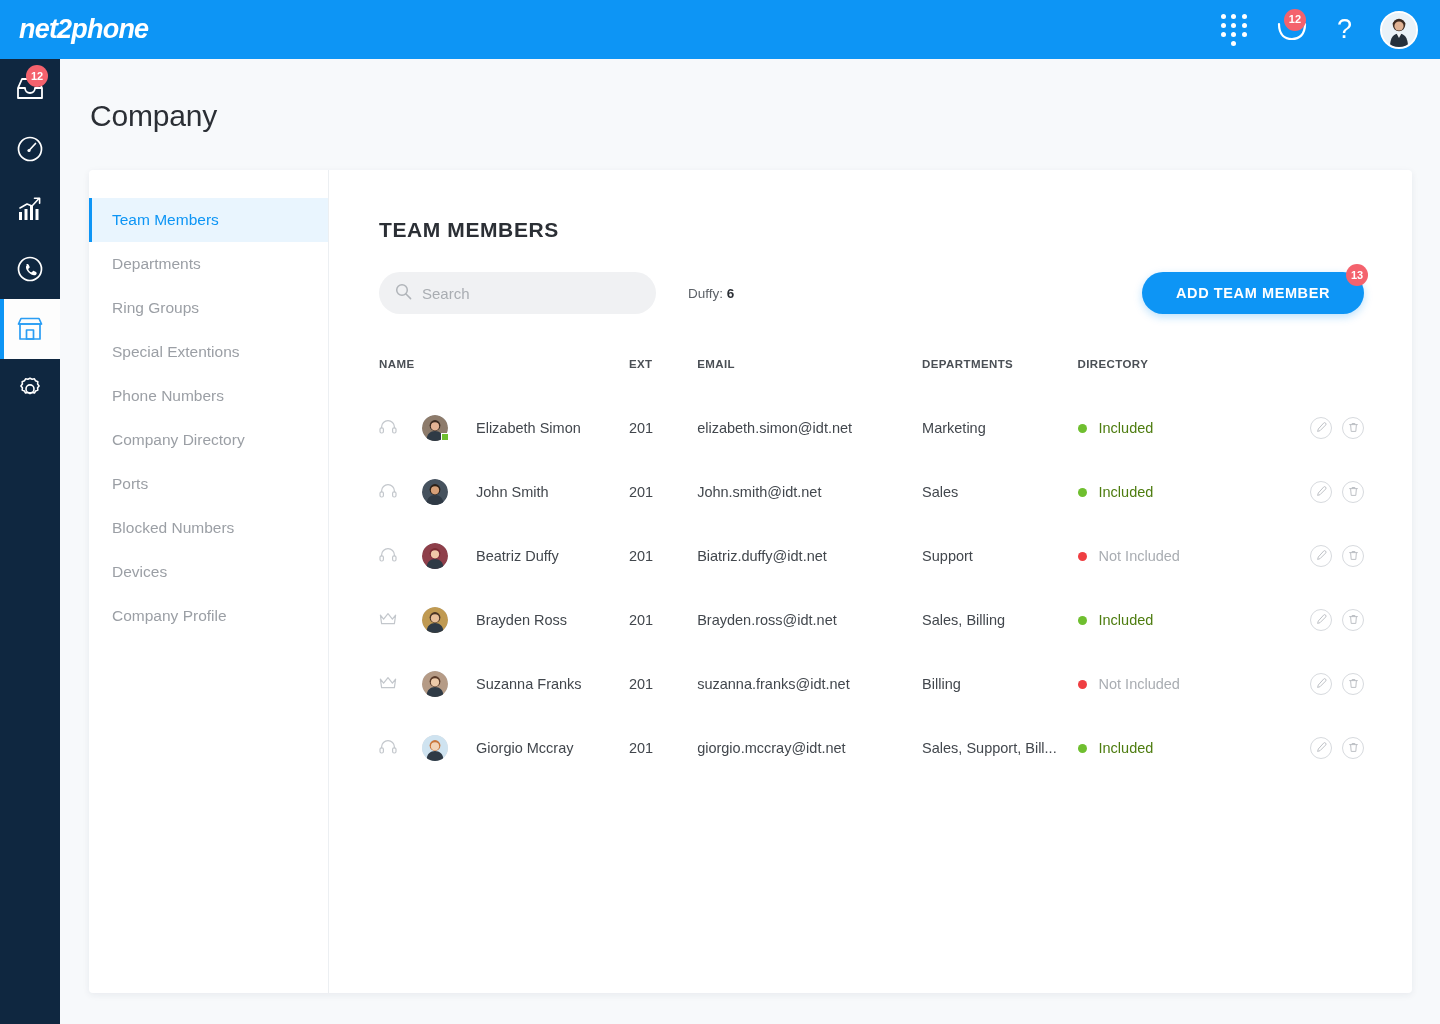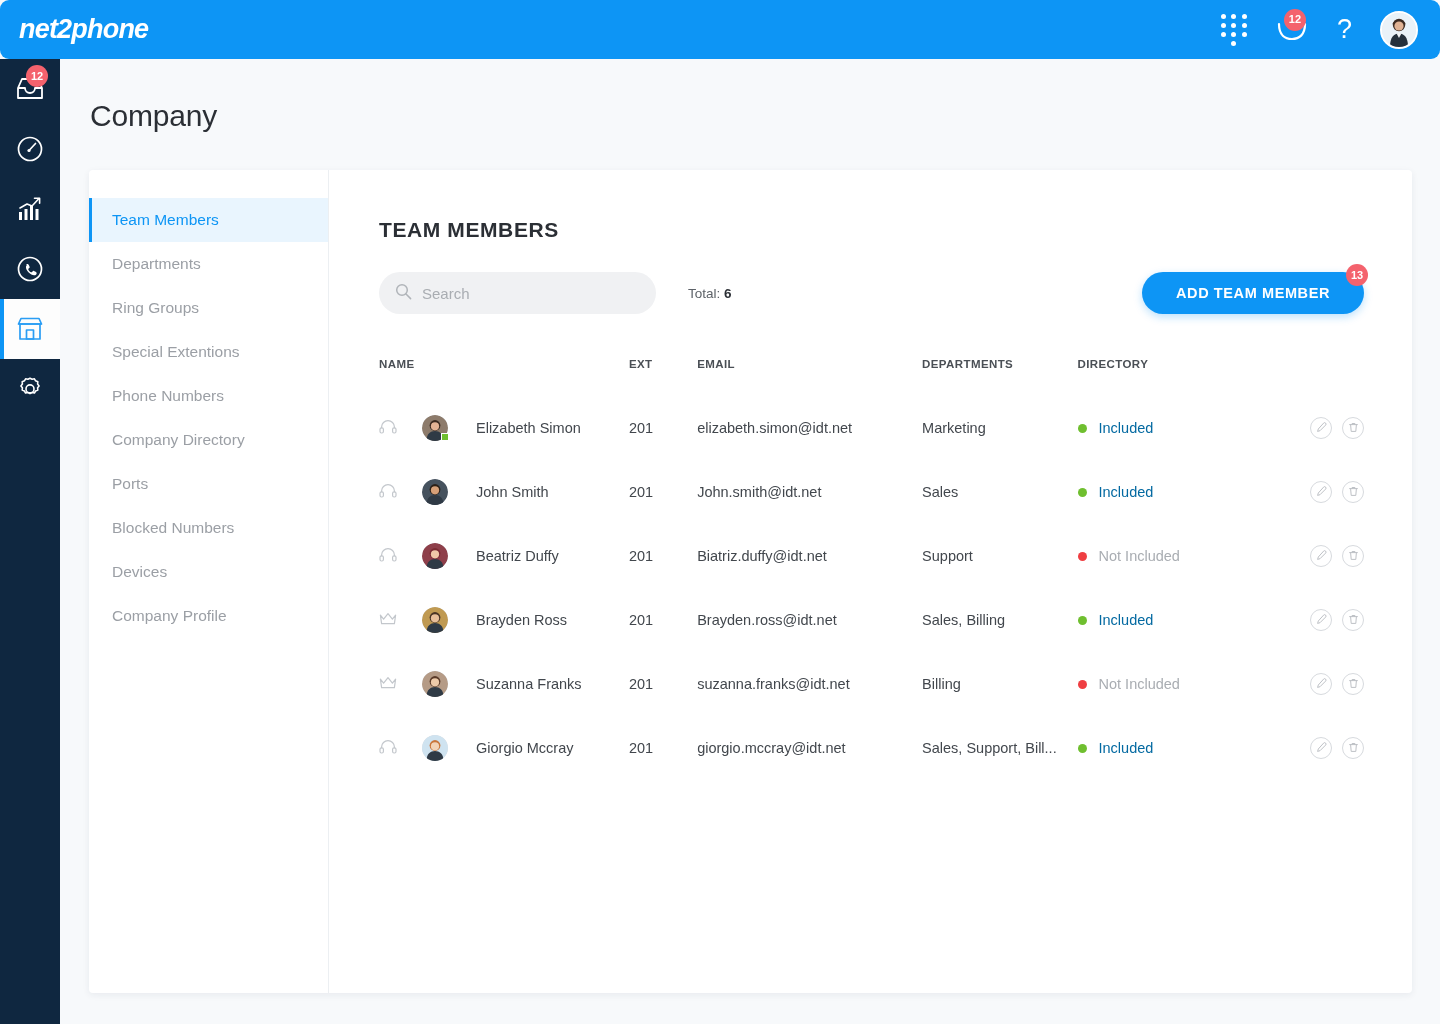--- a/index.html
+++ b/index.html
@@ -8,21 +8,21 @@
     background: #f7f9fb;
     font-family: "Liberation Sans", sans-serif;
     overflow: hidden;
   }
 
   
   .topbar {
     position: absolute; top: 0; left: 0;
     width: 1440px; height: 59px;
     background: #0d95f5;
-    display: flex; align-items: center; border-radius: 9px;
+    display: flex; align-items: center;
   }
   .logo {
     margin-left: 19px;
     color: #ffffff;
     font-size: 27px;
     font-weight: bold;
     font-style: italic;
     letter-spacing: -0.8px;
   }
   .topbar-right {
@@ -181,21 +181,21 @@
   }
   .av .ph { width: 26px; height: 26px; border-radius: 50%; overflow: hidden; display: block; }
   .online {
     position: absolute; right: -1px; bottom: 0px;
     width: 8px; height: 8px; background: #6fbf2f;
     border: 1px solid #fff;
   }
 
   .dir-cell { display: flex; align-items: center; }
   .dot { width: 9px; height: 9px; border-radius: 50%; margin-right: 12px; flex: 0 0 9px; }
-  .dir-included { color: #0369a1; }
+  .dir-included { color: #4d7c0f; }
   .dir-not { color: #a9adb2; }
 
   .actions { display: flex; gap: 10px; justify-content: flex-end; }
   .circ-btn {
     width: 22px; height: 22px; border-radius: 50%;
     border: 1px solid #d7dade; background: #fff;
     display: flex; align-items: center; justify-content: center;
     cursor: pointer; padding: 0;
   }
 </style>
@@ -336,21 +336,21 @@
         <span>
           <svg width="17" height="17" viewBox="0 0 17 17">
             <circle cx="7" cy="7" r="5.3" fill="none" stroke="#b0b4b9" stroke-width="1.5"></circle>
             <path d="M11 11 L15.6 15.6" stroke="#b0b4b9" stroke-width="1.5" stroke-linecap="round"></path>
           </svg>
         </span>
         <input class="search-input" type="text" placeholder="Search" style="">
       </div>
 
       <div class="total">
-        <span>Total:</span>
+        <span>Duffy:</span>
         <b>6</b>
       </div>
 
       <div class="add-wrap">
         <button class="add-btn">ADD TEAM MEMBER</button>
         <span class="badge badge-add">13</span>
       </div>
     </div>
 
     <table>

